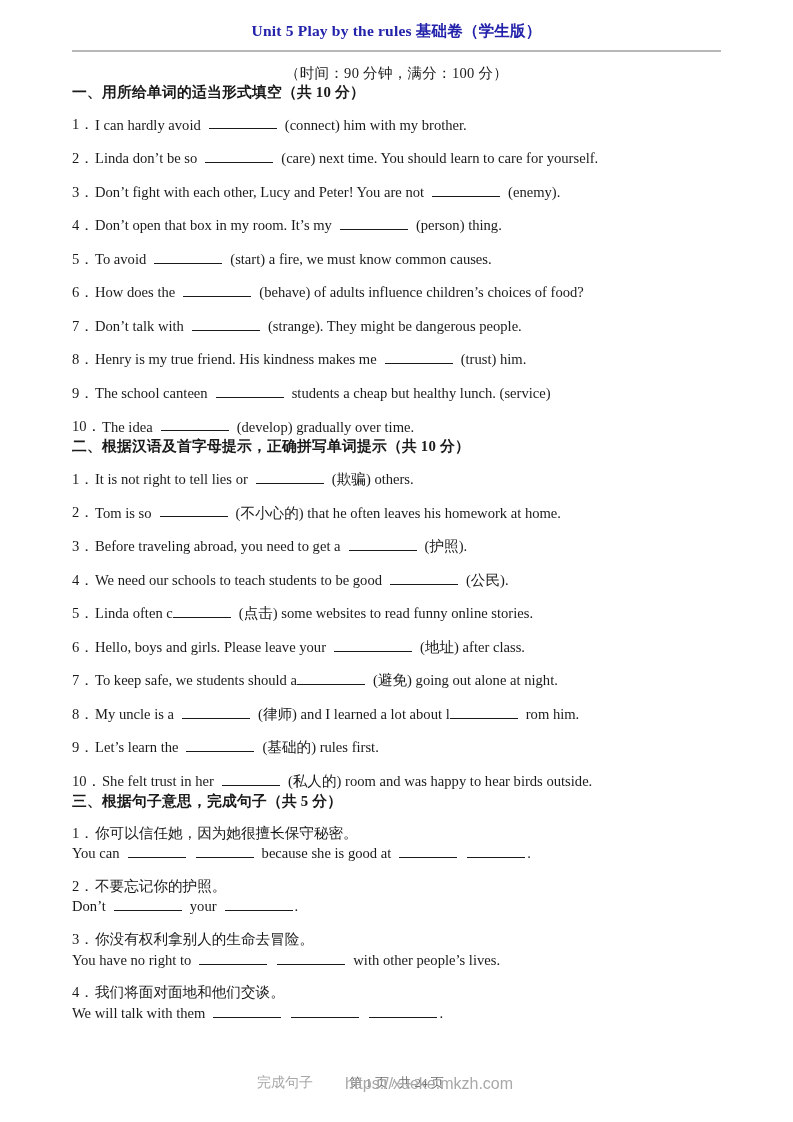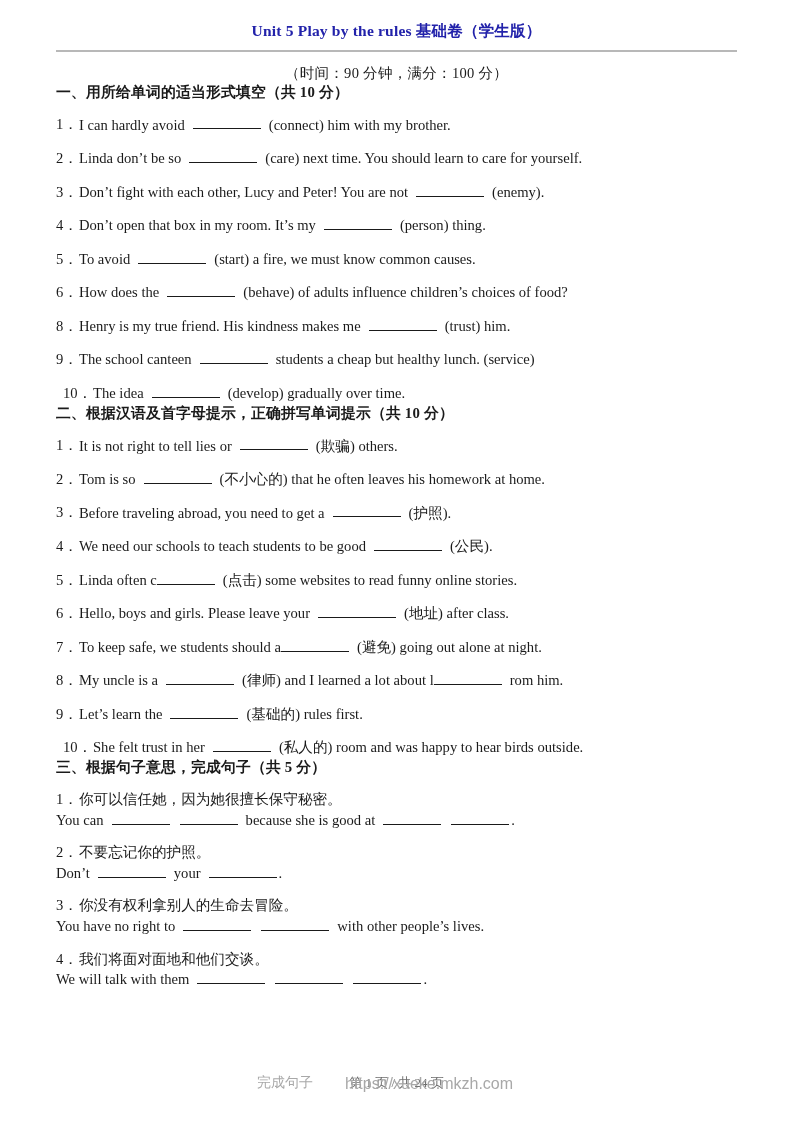--- a/index.html
+++ b/index.html
@@ -13,21 +13,21 @@
     position: relative;
     font-family: "Liberation Serif", "DejaVu Serif", serif;
     color: #1a1a1a;
     overflow: hidden;
   }
   .page {
     position: relative;
     width: 793px;
     height: 1122px;
     box-sizing: border-box;
-    padding: 0 56px;
+    padding: 0 72px;
   }
   .doc-title {
     text-align: center;
     color: #2222aa;
     font-weight: bold;
     font-size: 15.5px;
     letter-spacing: 0.2px;
     padding-top: 22px;
     line-height: 1.2;
   }
@@ -55,21 +55,20 @@
     line-height: 1.35;
     margin-top: 13px;
     white-space: nowrap;
   }
   .q .num {
     display: inline-block;
     min-width: 23px;
   }
   .q .num.wide {
     min-width: 30px;
-    margin-left: 7px;
   }
   .ans {
     font-size: 14.6px;
     line-height: 1.35;
     white-space: nowrap;
   }
   .blank {
     display: inline-block;
     border-bottom: 1px solid #1a1a1a;
     height: 0.95em;
@@ -137,20 +136,23 @@
   <div class="q">
     <span class="num">4．</span><span>Don’t open that box in my room. It’s my</span><span class="sp"></span><span class="blank b-lg"></span><span class="sp"></span><span>(person) thing.</span>
   </div>
   <div class="q">
     <span class="num">5．</span><span>To avoid</span><span class="sp"></span><span class="blank b-lg"></span><span class="sp"></span><span>(start) a fire, we must know common causes.</span>
   </div>
   <div class="q">
     <span class="num">6．</span><span>How does the</span><span class="sp"></span><span class="blank b-lg"></span><span class="sp"></span><span>(behave) of adults influence children’s choices of food?</span>
   </div>
   <div class="q">
+    <span class="num">7．</span><span>Don’t talk with</span><span class="sp"></span><span class="blank b-lg"></span><span class="sp"></span><span>(strange). They might be dangerous people.</span>
+  </div>
+  <div class="q">
     <span class="num">8．</span><span>Henry is my true friend. His kindness makes me</span><span class="sp"></span><span class="blank b-lg"></span><span class="sp"></span><span>(trust) him.</span>
   </div>
   <div class="q">
     <span class="num">9．</span><span>The school canteen</span><span class="sp"></span><span class="blank b-lg"></span><span class="sp"></span><span>students a cheap but healthy lunch. (service)</span>
   </div>
   <div class="q">
     <span class="num wide">10．</span><span>The idea</span><span class="sp"></span><span class="blank b-lg"></span><span class="sp"></span><span>(develop) gradually over time.</span>
   </div>
 
   <div class="section-head">二、根据汉语及首字母提示，正确拼写单词提示（共 10 分）</div>

